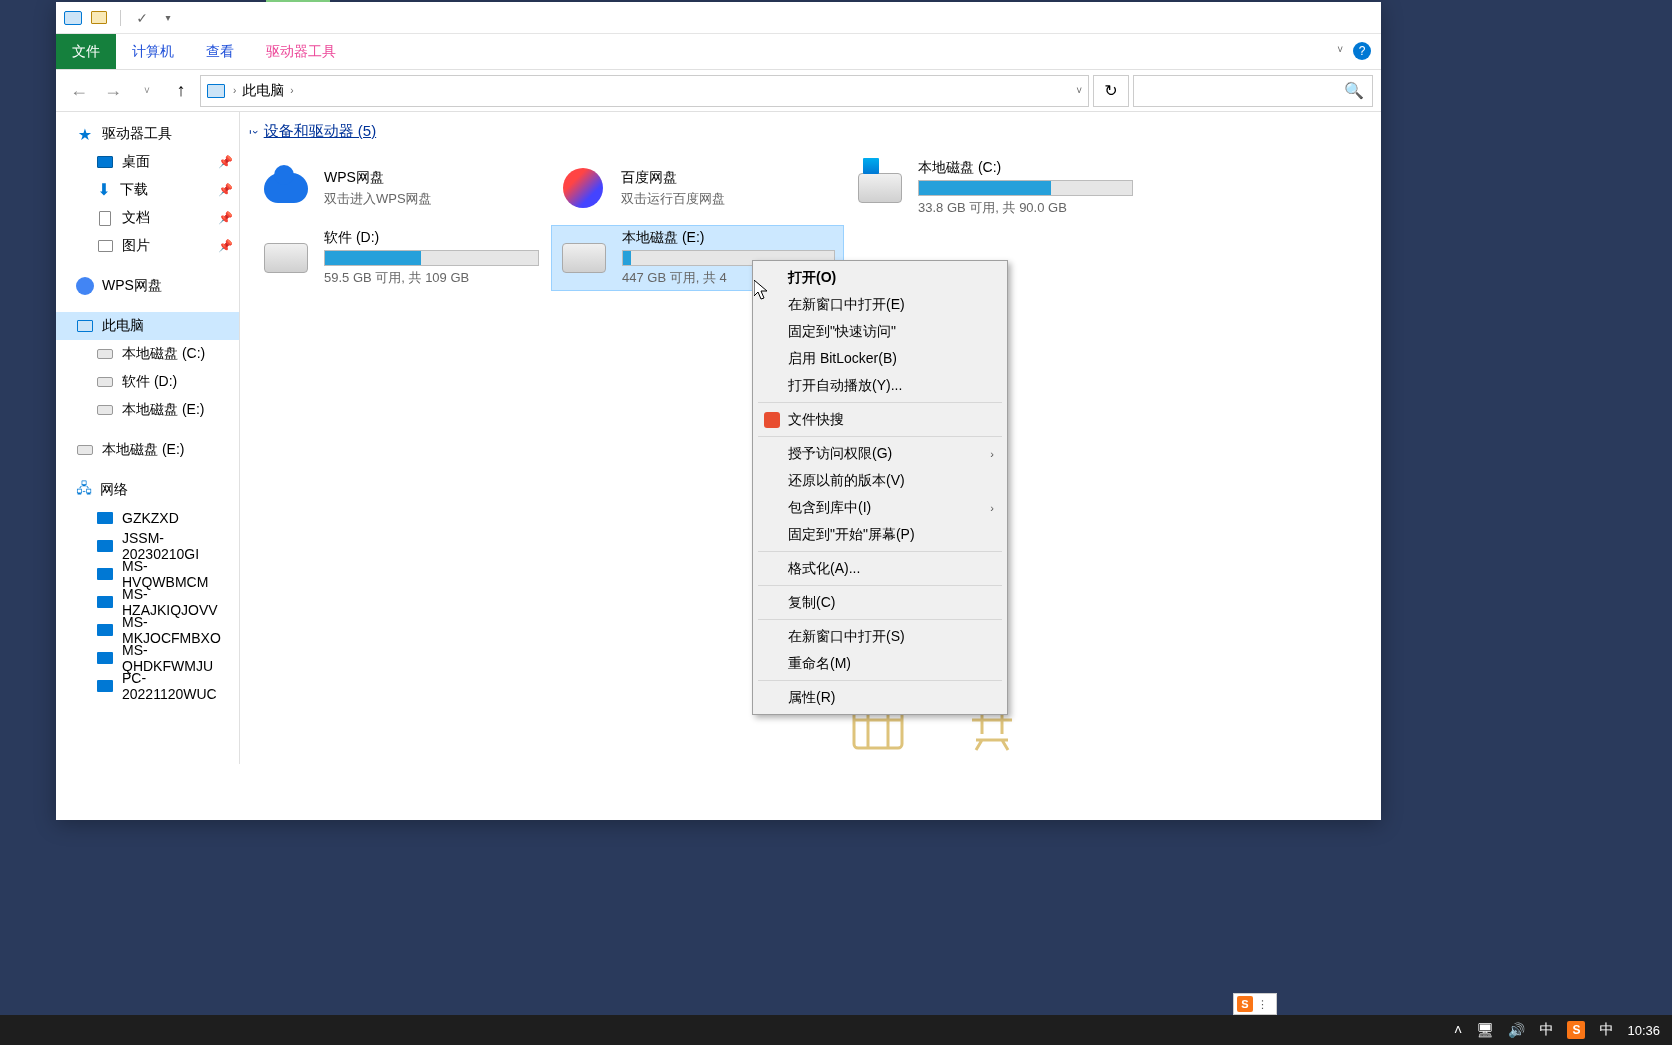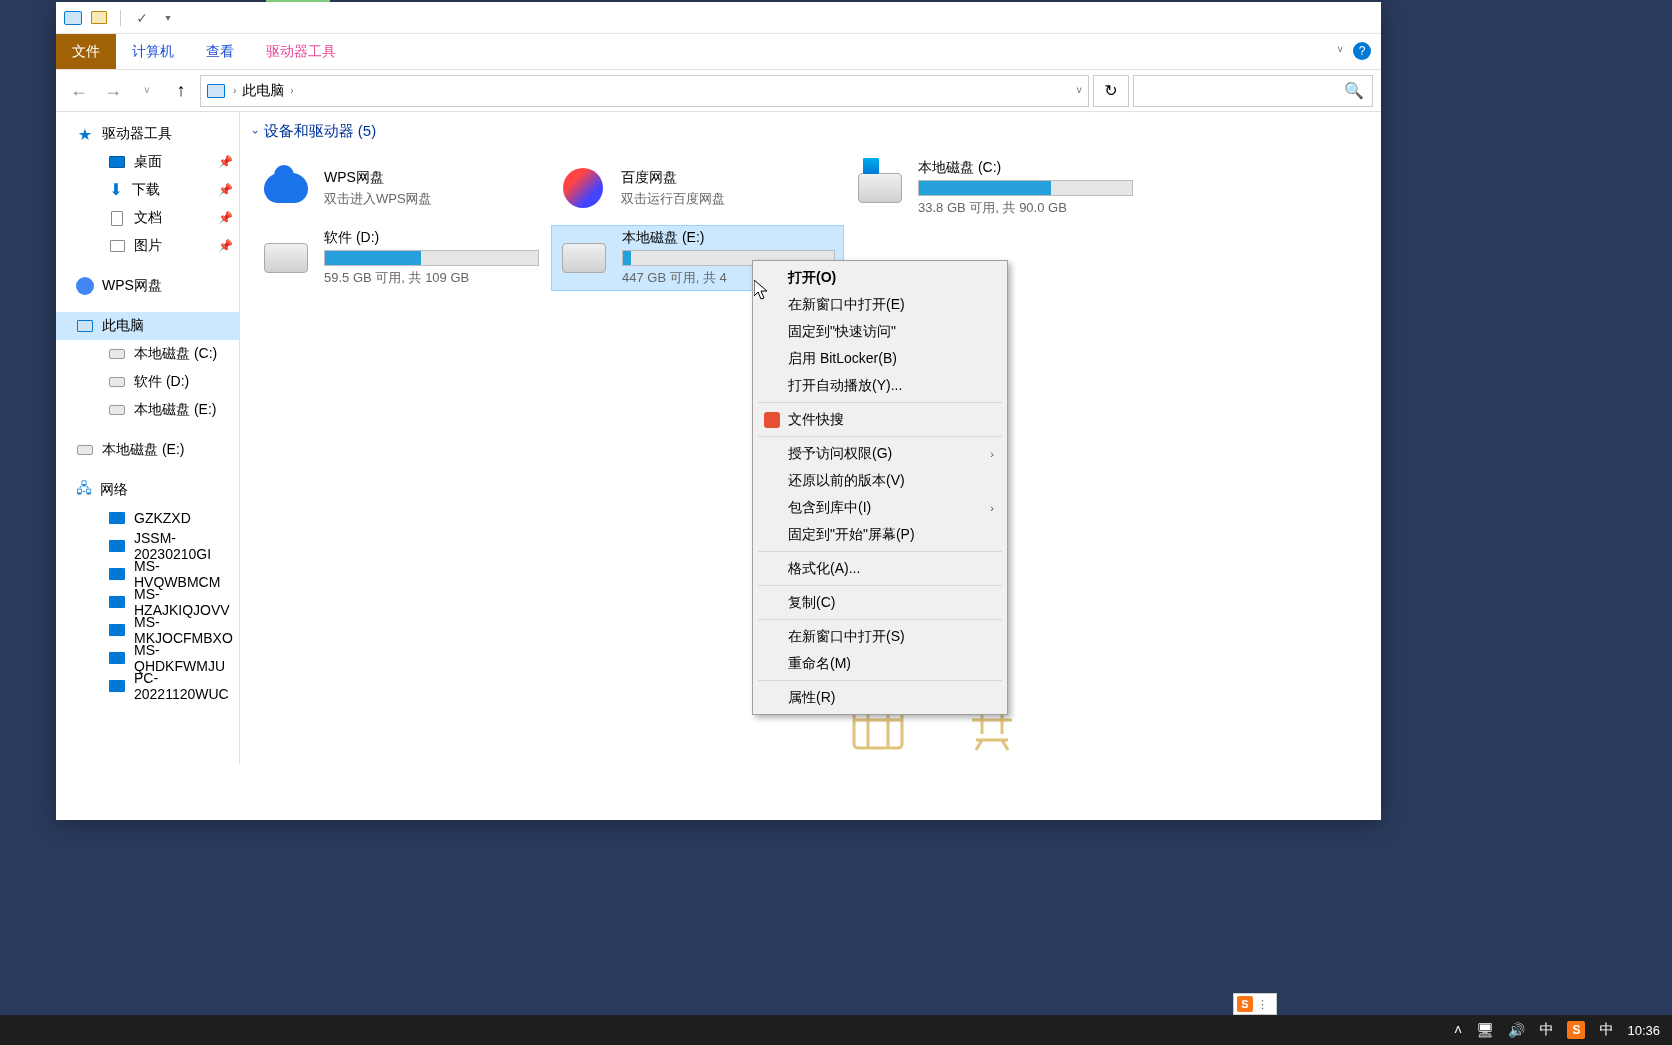--- a/index.html
+++ b/index.html
@@ -10,55 +10,55 @@
 .title-icon { width: 18px; height: 18px; display: flex; align-items: center; justify-content: center; }
 .icon-pc { width: 18px; height: 14px; border: 1.5px solid #0078d4; background: #cce4f7; border-radius: 2px; }
 .icon-folder { width: 16px; height: 13px; border: 1px solid #b8860b; background: #f9e9b7; border-radius: 1px; }
 .icon-pin { color: #666; font-size: 14px; }
 .title-sep { width: 1px; height: 16px; background: #ccc; margin: 0 4px; }
 .ribbon-manage { position: absolute; left: 210px; top: -32px; height: 32px; background: #7fcc7f; color: #2e5c2e; padding: 0 18px; display: flex; align-items: center; font-size: 14px; }
 .window-controls { position: absolute; right: 0; top: -32px; display: flex; }
 .win-btn { width: 46px; height: 32px; display: flex; align-items: center; justify-content: center; font-size: 14px; color: #000; }
 .ribbon-bar { height: 36px; background: #fff; display: flex; align-items: stretch; border-bottom: 1px solid #e0e0e0; position: relative; }
 .ribbon-tab { padding: 0 16px; display: flex; align-items: center; font-size: 14px; color: #1d4ed8; }
-.ribbon-tab.active { background: #a16207; color: #fff; }
+.ribbon-tab.active { background: #15803d; color: #fff; }
 .ribbon-tab.tool { color: #ec4899; }
 .ribbon-help { position: absolute; right: 10px; top: 8px; width: 18px; height: 18px; border-radius: 50%; background: #0078d4; color: #fff; font-size: 12px; display: flex; align-items: center; justify-content: center; }
 .ribbon-caret { position: absolute; right: 38px; top: 10px; color: #666; font-size: 10px; }
 .address-bar { height: 42px; display: flex; align-items: center; padding: 4px 8px; gap: 4px; border-bottom: 1px solid #e0e0e0; }
 .nav-btn { width: 30px; height: 30px; display: flex; align-items: center; justify-content: center; color: #888; font-size: 18px; }
 .nav-btn.active { color: #000; }
 .address-input { flex: 1; height: 32px; border: 1px solid #ccc; display: flex; align-items: center; padding: 0 6px; gap: 6px; font-size: 14px; }
 .address-input .pc-icon { width: 18px; height: 14px; border: 1px solid #0078d4; background: #cce4f7; border-radius: 1px; margin-right: 2px; }
 .address-crumb { color: #000; }
 .address-sep { color: #666; font-size: 10px; }
 .address-drop { margin-left: auto; color: #666; font-size: 10px; }
 .refresh-btn { width: 36px; height: 32px; border: 1px solid #ccc; display: flex; align-items: center; justify-content: center; font-size: 16px; }
 .search-input { width: 240px; height: 32px; border: 1px solid #ccc; display: flex; align-items: center; padding: 0 8px; color: #888; font-size: 14px; }
 .search-input span:last-child { margin-left: auto; font-size: 16px; color: #666; }
 .content-area { display: flex; height: calc(100% - 138px - 28px); }
 .sidebar { width: 184px; border-right: 1px solid #e0e0e0; padding: 8px 0; overflow: hidden; }
 .side-group { margin-bottom: 12px; }
 .side-item { display: flex; align-items: center; padding: 4px 8px 4px 20px; font-size: 14px; gap: 8px; height: 28px; position: relative; }
-.side-item.sub { padding-left: 52px; }
+.side-item.sub { padding-left: 40px; }
 .side-item.selected { background: #cce8ff; }
 .side-icon { width: 18px; height: 18px; display: flex; align-items: center; justify-content: center; flex-shrink: 0; }
 .pin-icon { position: absolute; right: 6px; color: #888; font-size: 12px; }
 .star-icon { color: #0078d4; font-size: 16px; }
 .desk-icon { width: 16px; height: 12px; background: #0078d4; border: 1px solid #005a9e; border-radius: 1px; }
 .down-icon { width: 16px; height: 14px; color: #0078d4; font-size: 16px; line-height: 0.7; }
 .doc-icon { width: 12px; height: 15px; border: 1px solid #888; background: #fff; border-radius: 1px; }
 .pic-icon { width: 15px; height: 12px; border: 1px solid #888; background: #fff; border-radius: 1px; }
 .wps-icon { width: 18px; height: 18px; border-radius: 50%; background: #4285f4; }
 .pc-side-icon { width: 16px; height: 12px; background: #cce4f7; border: 1px solid #0078d4; border-radius: 1px; }
 .drive-icon { width: 16px; height: 10px; background: #e8e8e8; border: 1px solid #999; border-radius: 2px; position: relative; }
 .net-icon { width: 16px; height: 14px; color: #0078d4; }
 .comp-icon { width: 16px; height: 12px; background: #0078d4; border-radius: 1px; }
 .main-panel { flex: 1; padding: 10px 14px; overflow: hidden; }
-.section-header { display: flex; align-items: center; gap: 6px; color: #003399; font-size: 15px; margin-bottom: 14px; }
+.section-header { display: flex; align-items: center; gap: 6px; color: #003399; font-size: 15px; margin-bottom: 14px; text-decoration: underline; }
 .section-caret { font-size: 11px; transform: rotate(90deg); display: inline-block; }
 .drives-grid { display: flex; flex-wrap: wrap; gap: 4px; }
 .drive-item { width: 293px; height: 66px; display: flex; align-items: center; padding: 6px 8px; gap: 14px; }
 .drive-item.selected { background: #cce8ff; border: 1px solid #99d1ff; }
 .drive-large-icon { width: 48px; height: 40px; display: flex; align-items: center; justify-content: center; }
 .cloud-blue { width: 44px; height: 30px; background: #1a73e8; border-radius: 16px 16px 14px 14px; position: relative; }
 .cloud-blue::before { content:''; position:absolute; top:-8px; left:10px; width:20px; height:20px; background:#1a73e8; border-radius:50%; }
 .baidu-icon { width: 40px; height: 40px; border-radius: 50%; background: linear-gradient(135deg, #f44 30%, #44f 70%); position: relative; }
 .disk-large { width: 44px; height: 30px; background: linear-gradient(#f0f0f0, #d0d0d0); border-radius: 4px; border: 1px solid #aaa; position: relative; }
 .disk-large.win::after { content:''; position:absolute; top:-16px; left:4px; width:16px; height:16px; background: linear-gradient(#00adef, #0078d4); border-radius: 1px; }

